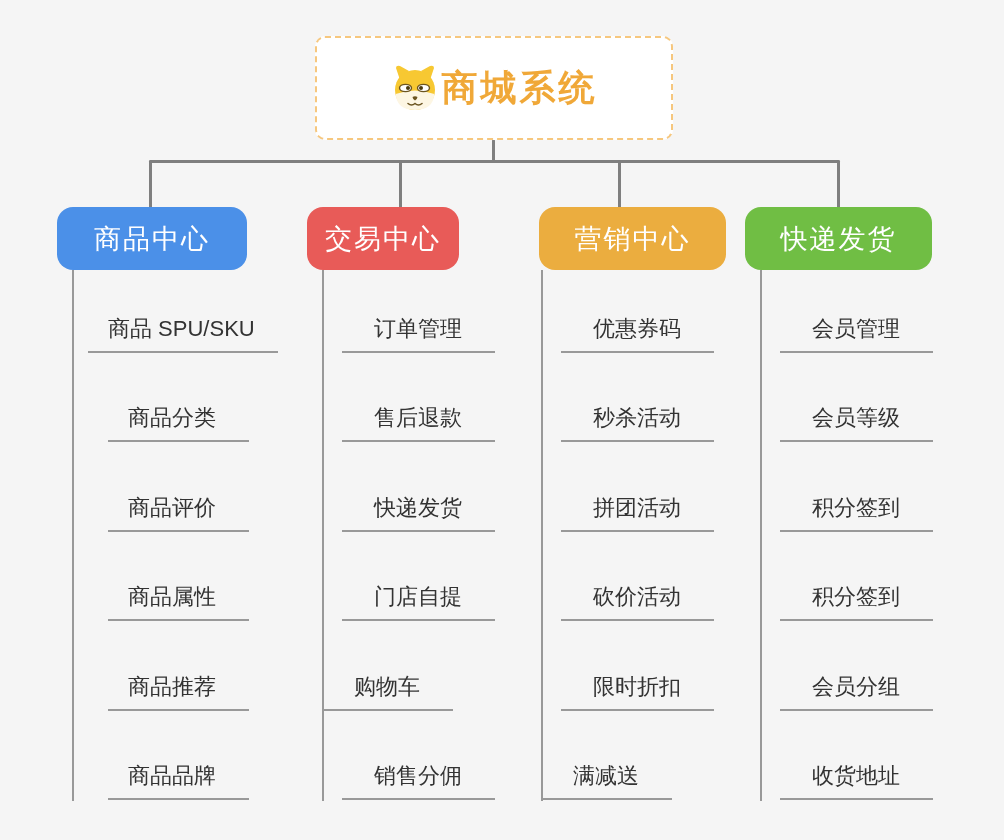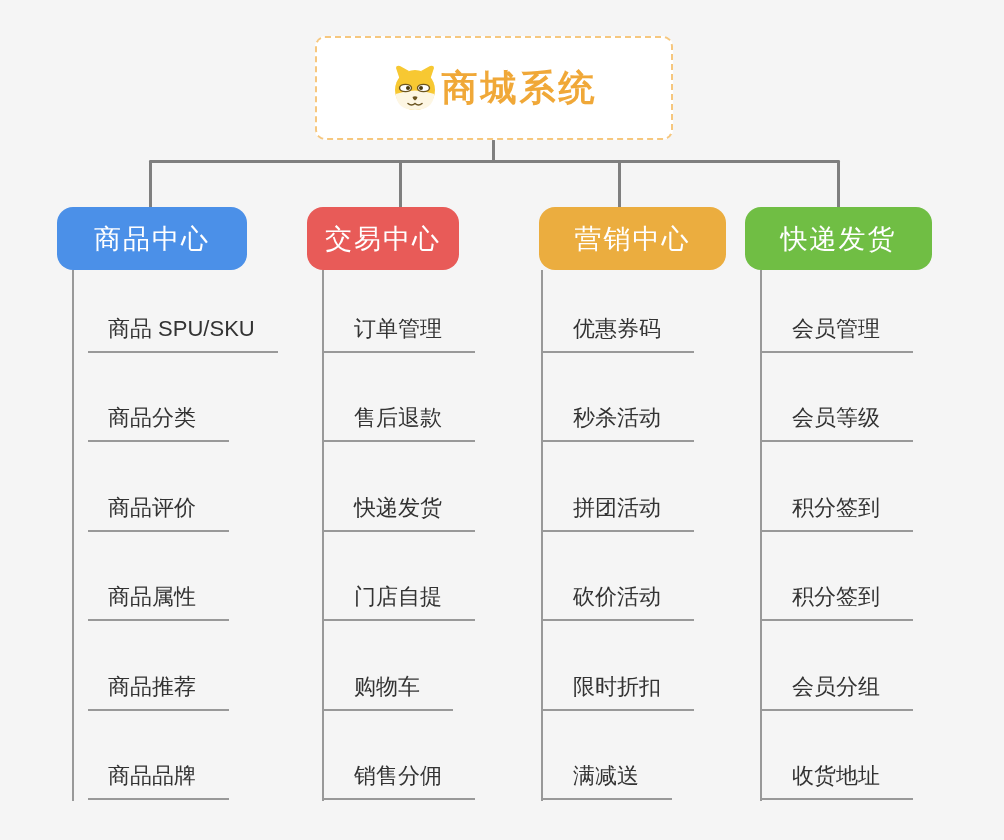--- a/index.html
+++ b/index.html
@@ -49,21 +49,21 @@
   
   .child{
     position:absolute;height:47px;border-bottom:2px solid #999999;
     box-sizing:content-box;
     display:flex;align-items:flex-end;
     padding-left:32px;padding-bottom:7px;
     font-size:22px;color:#333333;white-space:nowrap;
   }
   .cx1{left:88px;padding-left:20px;} .cx2{left:322px;} .cx3{left:541px;} .cx4{left:760px;}
   .r0{top:297px;} .r1{top:386px;} .r2{top:476px;} .r3{top:565px;} .r4{top:655px;} .r5{top:744px;}
-  .w4{width:121px;}    
+  .w4{width:121px;margin-left:20px;}    
   .w3{width:99px;}     
   .wspu{width:170px;}  
 </style>
 </head>
 <body>
 
 <div id="canvas">
 
   <div class="conn conn-stem"></div>
   <div class="conn conn-hbar"></div>

